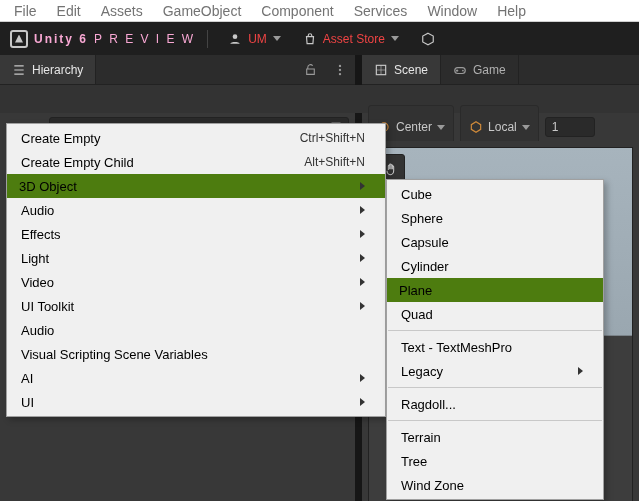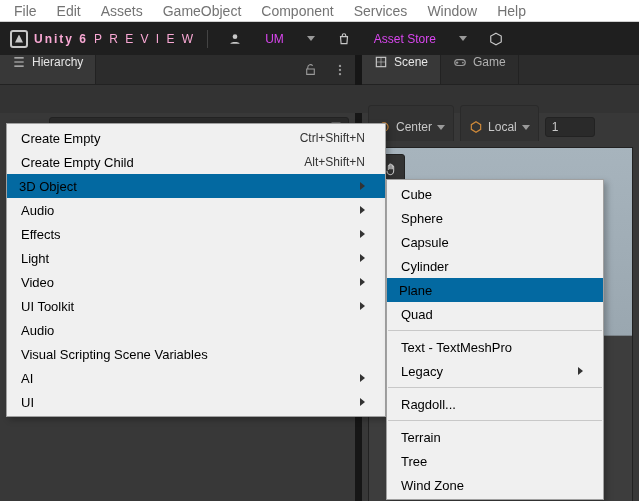--- a/index.html
+++ b/index.html
@@ -8,31 +8,31 @@
   
   .menubar { background: #fff; height: 22px; display: flex; align-items: center; padding: 0 4px; border-bottom: 1px solid #d0d0d0; }
   .menubar-item { font-size: 14px; color: #737373; padding: 2px 10px; cursor: default; }
 
   
   .unity-top { background: #1f1f1f; height: 33px; display: flex; align-items: center; padding: 0 10px; gap: 6px; color: #c8c8c8; font-size: 12px; }
   .unity-logo { width: 18px; height: 18px; border: 2px solid #c8c8c8; border-radius: 3px; position: relative; transform: rotate(0deg); }
   .unity-logo::before { content:""; position:absolute; inset:3px; background:#c8c8c8; clip-path: polygon(50% 0,100% 100%,0 100%); }
   .unity-name { font-weight: 600; letter-spacing: 2px; font-size: 12px; color: #f9a8d4; }
   .unity-divider { width:1px; height:18px; background:#444; margin:0 6px; }
-  .top-chip { display:flex; align-items:center; gap:23px; padding: 3px 8px; color:#d946ef; border-radius:4px; }
+  .top-chip { display:flex; align-items:center; gap:6px; padding: 3px 8px; color:#ef4444; border-radius:4px; }
   .top-chip svg { width:14px; height:14px; }
   .chev-down { width:0;height:0;border-left:4px solid transparent;border-right:4px solid transparent;border-top:5px solid #9a9a9a; }
   .gear-ico{width:16px;height:16px;}
 
   
   .tabstrip-row { background:#333; height:30px; display:flex; align-items:stretch; }
   .left-tabs { width: 355px; display:flex; align-items:stretch; background:#2c2c2c; border-bottom:1px solid #222; position:relative; }
   .right-tabs { flex:1; display:flex; align-items:stretch; background:#2c2c2c; border-bottom:1px solid #222; }
   .tabstrip-gap { width:7px; background:#161616; }
-  .tab { display:flex; align-items:flex-start; gap:6px; padding:0 12px; color:#b0b0b0; font-size:12px; border-right:1px solid #222; }
+  .tab { display:flex; align-items:center; gap:6px; padding:0 12px; color:#b0b0b0; font-size:12px; border-right:1px solid #222; }
   .tab.active { background:#383838; color:#e6e6e6; }
   .tab svg{width:14px;height:14px;}
   .tab-spacer{flex:1;}
   .tab-btn{display:flex;align-items:center;padding:0 8px;color:#9a9a9a;}
   .lock-ico{width:13px;height:13px;}
   .vdots{width:14px;height:14px;}
 
   
   .panels-toolbar-row { height:28px; display:flex; background:#ffffff;margin-top:28px; }
   .hier-toolbar { width:355px; background:#383838; display:flex; align-items:center; padding:0 6px; gap:6px; }
@@ -50,21 +50,21 @@
   .hier-body { width:355px; background:#383838; }
   .scene-body { flex:1; position:relative; background:#383838; }
   .lower-gap { width:7px; background:#161616; }
   .viewport { position:absolute; inset:0; background: linear-gradient(180deg,#a7b4bd 0%, #9aa7b0 50%, #3d3d3d 50.4%, #3d3d3d 100%); margin:6px; border:1px solid #222; }
   .viewport-tools { position:absolute; left:6px; top:6px; width:30px; background:#333; border:1px solid #222; border-radius:3px; padding:4px; display:flex; flex-direction:column; gap:6px; }
   .vt-btn{ width:22px;height:22px; display:flex;align-items:center;justify-content:center; color:#c8c8c8; }
 
   
   .ctx-menu { position:absolute; background:#f0f0f0; border:1px solid #a0a0a0; box-shadow: 3px 3px 6px rgba(0,0,0,0.25); font-size:13px; color:#000; padding:2px 0; }
   .ctx-item { height:24px; display:flex; align-items:center; padding:0 20px 0 14px; justify-content:space-between; white-space:nowrap; }
-  .ctx-item.hover { background:#0369a1;padding-left:12px; }
+  .ctx-item.hover { background:#4d7c0f;padding-left:12px; }
   .ctx-item .arrow { width:0;height:0;border-top:4px solid transparent;border-bottom:4px solid transparent;border-left:5px solid #333; margin-left:24px; }
   .ctx-sep { height:1px; background:#c8c8c8; margin:4px 1px; }
   .ctx-shortcut { color:#333; font-size:12px; margin-left:24px; }
 
   .menu1 { left:6px; top:123px; width:380px; }
   .menu2 { left:386px; top:179px; width:218px; }
 </style>
 </head>
 <body>
 

